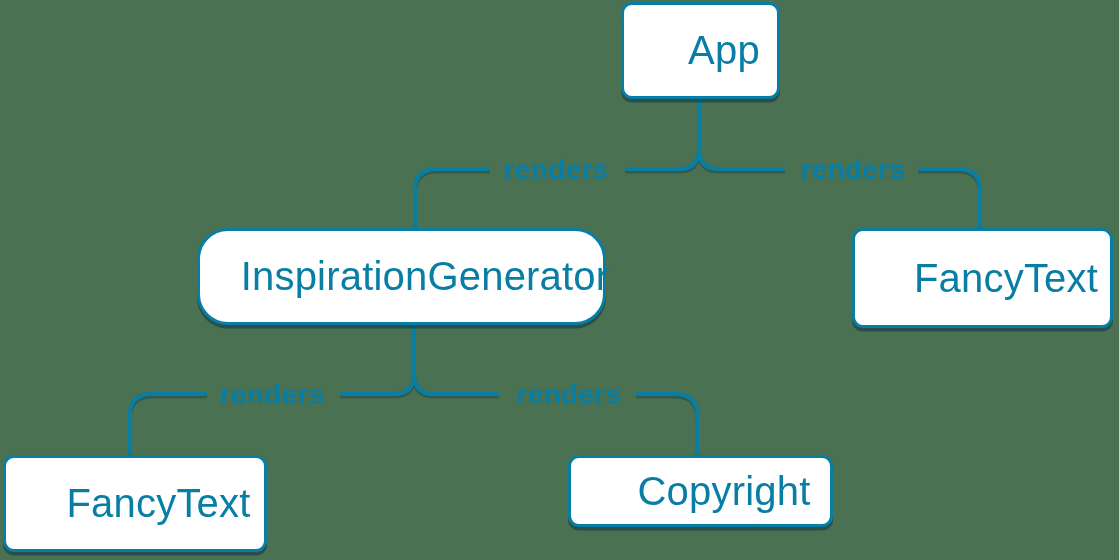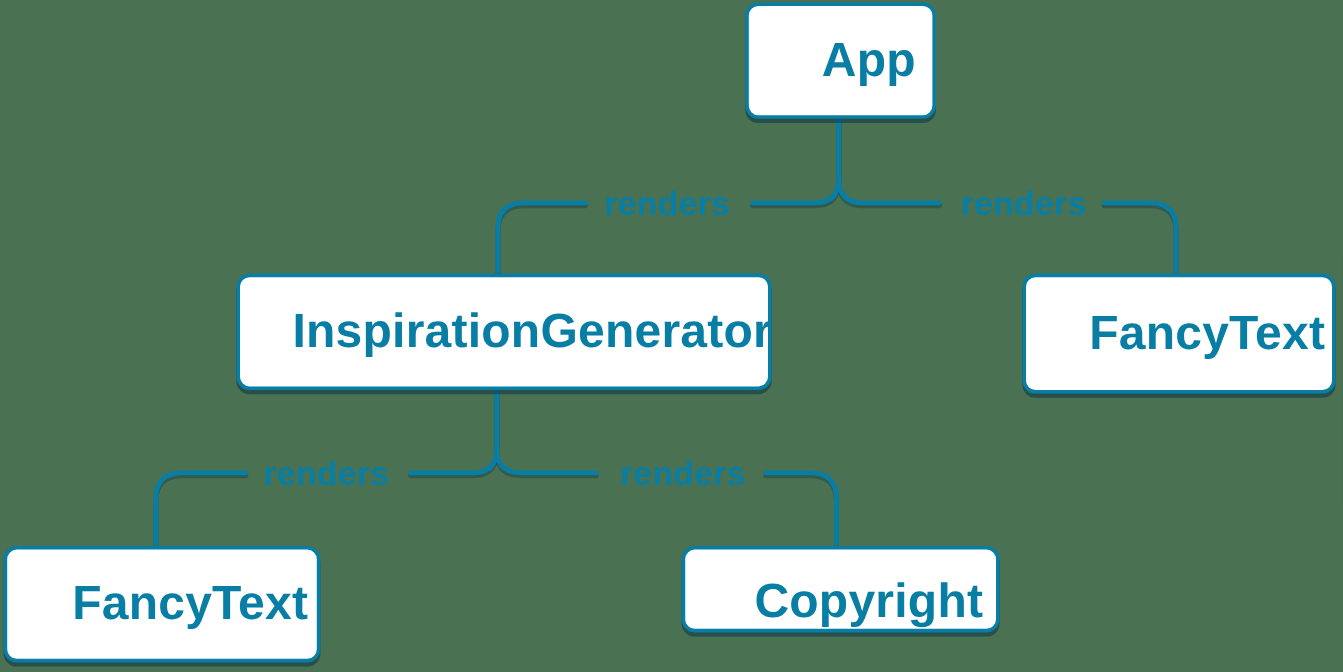--- a/index.html
+++ b/index.html
@@ -41,30 +41,30 @@
     position: absolute;
     background: var(--node-fill);
     border: 3px solid var(--accent);
     border-radius: 11px;
     box-shadow: 0 3.5px 0 var(--shadow);
     display: flex;
     align-items: center;
     justify-content: center;
     color: var(--accent);
     font-size: 40px;
-    font-weight: 700;
+    font-weight: 400;
     letter-spacing: 0.2px;
     white-space: nowrap;
     padding-left: 47px;
   }
   .node-app                  { left: 621px; top: 2px;   width: 159px; height: 97px; }
-  .node-inspiration          { left: 197px; top: 228px; width: 446px; height: 97px; }
+  .node-inspiration          { left: 197px; top: 228px; width: 409px; height: 97px; border-radius: 31px; }
   .node-fancytext-top        { left: 852px; top: 228px; width: 261px; height: 100px; }
   .node-fancytext-bottom     { left: 3px;   top: 455px; width: 264px; height: 97px; }
-  .node-copyright            { left: 568px; top: 455px; width: 265px; height: 72px; align-items: flex-end; }
+  .node-copyright            { left: 568px; top: 455px; width: 265px; height: 72px; }
   .edge-label {
     position: absolute;
     transform: translate(-50%, -50%);
     color: var(--accent);
     font-size: 28px;
     font-weight: 700;
     letter-spacing: 0.3px;
     white-space: nowrap;
     text-align: center;
   }

